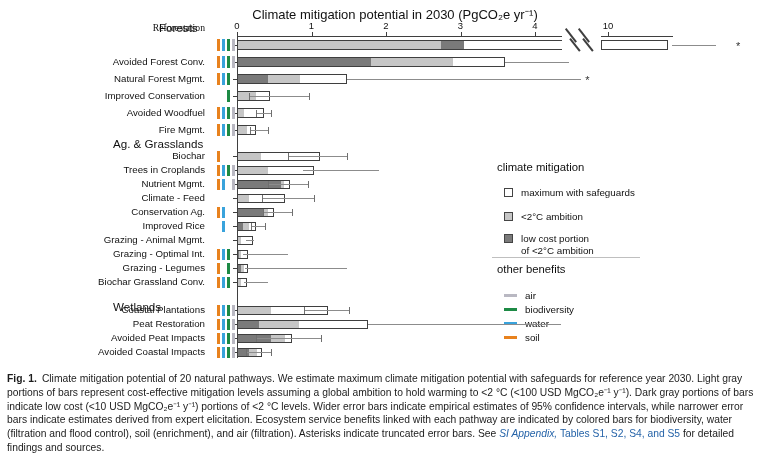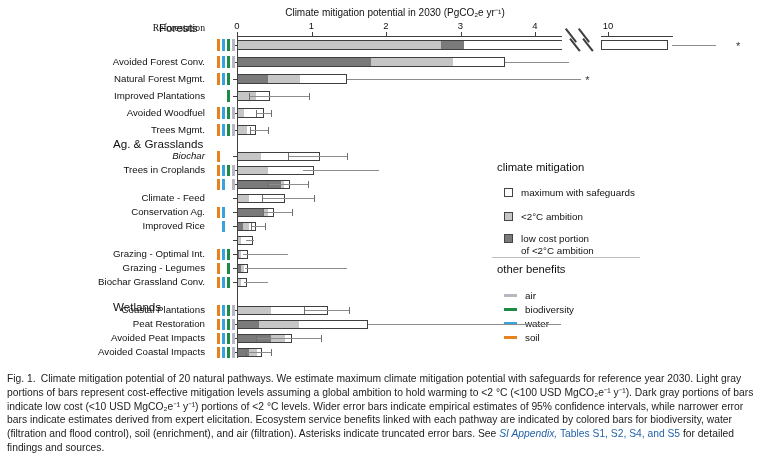--- a/index.html
+++ b/index.html
@@ -1,19 +1,19 @@
 <!DOCTYPE html>
 <html><head>
 <meta charset="utf-8">
 <style>
   html,body{margin:0;padding:0;background:#fff;}
   .fig{position:relative;width:768px;height:460px;background:#ffffff;overflow:hidden;
        font-family:"Liberation Sans",sans-serif;color:#111;}
   .title{position:absolute;left:175px;top:5px;width:440px;text-align:center;
-         font-size:10px;color:#111;}
+         font-size:13px;color:#111;}
   .ax-line{position:absolute;height:1px;background:#3f3f3f;}
   .ax-vline{position:absolute;width:1px;background:#3f3f3f;}
   .ax-tick{position:absolute;width:1px;height:4px;background:#3f3f3f;}
   .ax-lab{position:absolute;width:24px;text-align:center;font-size:9.5px;color:#111;}
   .brk{position:absolute;width:1.5px;background:#3f3f3f;transform:rotate(-38deg);}
   .ghead{position:absolute;left:113px;font-size:11.6px;color:#111;}
   .rlab{position:absolute;left:14px;width:191px;text-align:right;font-size:9.7px;
         color:#111;white-space:nowrap;}
   .stub{position:absolute;width:4px;height:1px;background:#3f3f3f;}
   .btick{position:absolute;width:3px;}
@@ -22,21 +22,21 @@
   .err{position:absolute;height:1px;background:#8c8c8c;}
   .errcap{position:absolute;width:1px;background:#6f6f6f;}
   .ast{position:absolute;font-size:11px;color:#333;}
   .lg-title{position:absolute;font-size:11.3px;color:#111;}
   .lg-item-label{position:absolute;font-size:9.8px;color:#111;line-height:11.5px;}
   .lg-sw{position:absolute;width:9px;height:9px;border:1px solid #444;box-sizing:border-box;}
   .lg-dash{position:absolute;width:13px;height:3px;}
   .divider{position:absolute;height:1px;background:#bfbfbf;}
   .caption{position:absolute;left:7px;top:372px;width:754px;font-size:10.3px;
            line-height:13.8px;color:#1c1c1c;text-align:left;}
-  .cap-b{font-weight:normal;}
+  .cap-b{font-weight:bold;}
   .cap-link{color:#2563a8;}
   .cap-i{font-style:italic;}
 </style>
 </head>
 <body>
 
 <div class="fig">
   <div class="title">Climate mitigation potential in 2030 (PgCO₂e yr⁻¹)</div>
   <div id="plot"></div>
 
@@ -120,73 +120,74 @@
     <div class="stub" style="left: 233px; top: 79px;"></div>
     <div class="btick" style="left: 217px; top: 73px; height: 12px; background: rgb(232, 130, 30);"></div>
     <div class="btick" style="left: 222px; top: 73px; height: 12px; background: rgb(57, 163, 220);"></div>
     <div class="btick" style="left: 227px; top: 73px; height: 12px; background: rgb(29, 138, 69);"></div>
     <div class="bar" style="left: 237px; top: 74px; width: 110.26px; height: 10px;">
       <div class="seg" style="left: 0px; width: 62.325px; background: rgb(198, 198, 198);"></div>
       <div class="seg" style="left: 0px; width: 30.29px; background: rgb(122, 122, 122);"></div>
     </div>
     <div class="err" style="left: 347.26px; top: 79px; width: 233.93px;"></div>
     <div class="ast" style="left: 585.19px; top: 74px;">*</div>
-    <div class="rlab" style="top: 90px;">Improved Plantations</div>
+    <div class="rlab" style="top: 90px;">Improved Conservation</div>
     <div class="stub" style="left: 233px; top: 96px;"></div>
     <div class="btick" style="left: 227px; top: 90px; height: 12px; background: rgb(29, 138, 69);"></div>
     <div class="bar" style="left: 237px; top: 91px; width: 32.78px; height: 10px;">
       <div class="seg" style="left: 0px; width: 17.625px; background: rgb(198, 198, 198);"></div>
     </div>
     <div class="err" style="left: 248.92px; top: 96px; width: 60.345px;"></div>
     <div class="errcap" style="left: 248.92px; top: 93px; height: 7px;"></div>
     <div class="errcap" style="left: 309.265px; top: 93px; height: 7px;"></div>
     <div class="rlab" style="top: 107px;">Avoided Woodfuel</div>
     <div class="stub" style="left: 233px; top: 113px;"></div>
     <div class="btick" style="left: 217px; top: 107px; height: 12px; background: rgb(232, 130, 30);"></div>
     <div class="btick" style="left: 222px; top: 107px; height: 12px; background: rgb(57, 163, 220);"></div>
     <div class="btick" style="left: 227px; top: 107px; height: 12px; background: rgb(29, 138, 69);"></div>
     <div class="btick" style="left: 232px; top: 107px; height: 12px; background: rgb(185, 184, 194);"></div>
     <div class="bar" style="left: 237px; top: 108px; width: 26.82px; height: 10px;">
       <div class="seg" style="left: 0px; width: 6.45px; background: rgb(198, 198, 198);"></div>
     </div>
     <div class="err" style="left: 255.625px; top: 113px; width: 15.645px;"></div>
     <div class="errcap" style="left: 255.625px; top: 110px; height: 7px;"></div>
     <div class="errcap" style="left: 271.27px; top: 110px; height: 7px;"></div>
-    <div class="rlab" style="top: 124px;">Trees Mgmt.</div>
+    <div class="rlab" style="top: 124px;">Fire Mgmt.</div>
     <div class="stub" style="left: 233px; top: 130px;"></div>
     <div class="btick" style="left: 217px; top: 124px; height: 12px; background: rgb(232, 130, 30);"></div>
     <div class="btick" style="left: 222px; top: 124px; height: 12px; background: rgb(57, 163, 220);"></div>
     <div class="btick" style="left: 227px; top: 124px; height: 12px; background: rgb(29, 138, 69);"></div>
     <div class="btick" style="left: 232px; top: 124px; height: 12px; background: rgb(185, 184, 194);"></div>
     <div class="bar" style="left: 237px; top: 125px; width: 19.37px; height: 10px;">
       <div class="seg" style="left: 0px; width: 8.685px; background: rgb(198, 198, 198);"></div>
     </div>
     <div class="err" style="left: 249.665px; top: 130px; width: 17.88px;"></div>
     <div class="errcap" style="left: 249.665px; top: 127px; height: 7px;"></div>
     <div class="errcap" style="left: 267.545px; top: 127px; height: 7px;"></div>
     <div class="ghead" style="top: 137px;">Ag. &amp; Grasslands</div>
-    <div class="rlab" style="top: 150px; font-style: italic;">Biochar</div>
+    <div class="rlab" style="top: 150px;">Biochar</div>
     <div class="stub" style="left: 233px; top: 156px;"></div>
     <div class="btick" style="left: 217px; top: 150.5px; height: 11px; background: rgb(232, 130, 30);"></div>
     <div class="bar" style="left: 237px; top: 151.5px; width: 82.695px; height: 9px;">
       <div class="seg" style="left: 0px; width: 22.84px; background: rgb(198, 198, 198);"></div>
     </div>
     <div class="err" style="left: 287.66px; top: 156px; width: 58.855px;"></div>
     <div class="errcap" style="left: 287.66px; top: 153px; height: 7px;"></div>
     <div class="errcap" style="left: 346.515px; top: 153px; height: 7px;"></div>
     <div class="rlab" style="top: 164px;">Trees in Croplands</div>
     <div class="stub" style="left: 233px; top: 170px;"></div>
     <div class="btick" style="left: 217px; top: 164.5px; height: 11px; background: rgb(232, 130, 30);"></div>
     <div class="btick" style="left: 222px; top: 164.5px; height: 11px; background: rgb(57, 163, 220);"></div>
     <div class="btick" style="left: 227px; top: 164.5px; height: 11px; background: rgb(29, 138, 69);"></div>
     <div class="btick" style="left: 232px; top: 164.5px; height: 11px; background: rgb(185, 184, 194);"></div>
     <div class="bar" style="left: 237px; top: 165.5px; width: 77.48px; height: 9px;">
       <div class="seg" style="left: 0px; width: 29.545px; background: rgb(198, 198, 198);"></div>
     </div>
     <div class="err" style="left: 302.56px; top: 170px; width: 75.99px;"></div>
+    <div class="rlab" style="top: 178px;">Nutrient Mgmt.</div>
     <div class="stub" style="left: 233px; top: 184px;"></div>
     <div class="btick" style="left: 217px; top: 178.5px; height: 11px; background: rgb(232, 130, 30);"></div>
     <div class="btick" style="left: 222px; top: 178.5px; height: 11px; background: rgb(57, 163, 220);"></div>
     <div class="btick" style="left: 232px; top: 178.5px; height: 11px; background: rgb(185, 184, 194);"></div>
     <div class="bar" style="left: 237px; top: 179.5px; width: 52.895px; height: 9px;">
       <div class="seg" style="left: 0px; width: 45.935px; background: rgb(198, 198, 198);"></div>
       <div class="seg" style="left: 0px; width: 42.955px; background: rgb(122, 122, 122);"></div>
     </div>
     <div class="err" style="left: 267.545px; top: 184px; width: 40.23px;"></div>
     <div class="errcap" style="left: 267.545px; top: 181px; height: 7px;"></div>
@@ -213,20 +214,21 @@
     <div class="rlab" style="top: 220px;">Improved Rice</div>
     <div class="stub" style="left: 233px; top: 226px;"></div>
     <div class="btick" style="left: 222px; top: 220.5px; height: 11px; background: rgb(57, 163, 220);"></div>
     <div class="bar" style="left: 237px; top: 221.5px; width: 19.37px; height: 9px;">
       <div class="seg" style="left: 0px; width: 10.92px; background: rgb(198, 198, 198);"></div>
       <div class="seg" style="left: 0px; width: 4.96px; background: rgb(122, 122, 122);"></div>
     </div>
     <div class="err" style="left: 251.155px; top: 226px; width: 13.41px;"></div>
     <div class="errcap" style="left: 251.155px; top: 223px; height: 7px;"></div>
     <div class="errcap" style="left: 264.565px; top: 223px; height: 7px;"></div>
+    <div class="rlab" style="top: 234px;">Grazing - Animal Mgmt.</div>
     <div class="stub" style="left: 233px; top: 240px;"></div>
     <div class="bar" style="left: 237px; top: 235.5px; width: 15.645px; height: 9px;">
       <div class="seg" style="left: 0px; width: 2.725px; background: rgb(198, 198, 198);"></div>
     </div>
     <div class="err" style="left: 245.94px; top: 240px; width: 8.195px;"></div>
     <div class="rlab" style="top: 248px;">Grazing - Optimal Int.</div>
     <div class="stub" style="left: 233px; top: 254px;"></div>
     <div class="btick" style="left: 217px; top: 248.5px; height: 11px; background: rgb(232, 130, 30);"></div>
     <div class="btick" style="left: 222px; top: 248.5px; height: 11px; background: rgb(57, 163, 220);"></div>
     <div class="btick" style="left: 227px; top: 248.5px; height: 11px; background: rgb(29, 138, 69);"></div>

